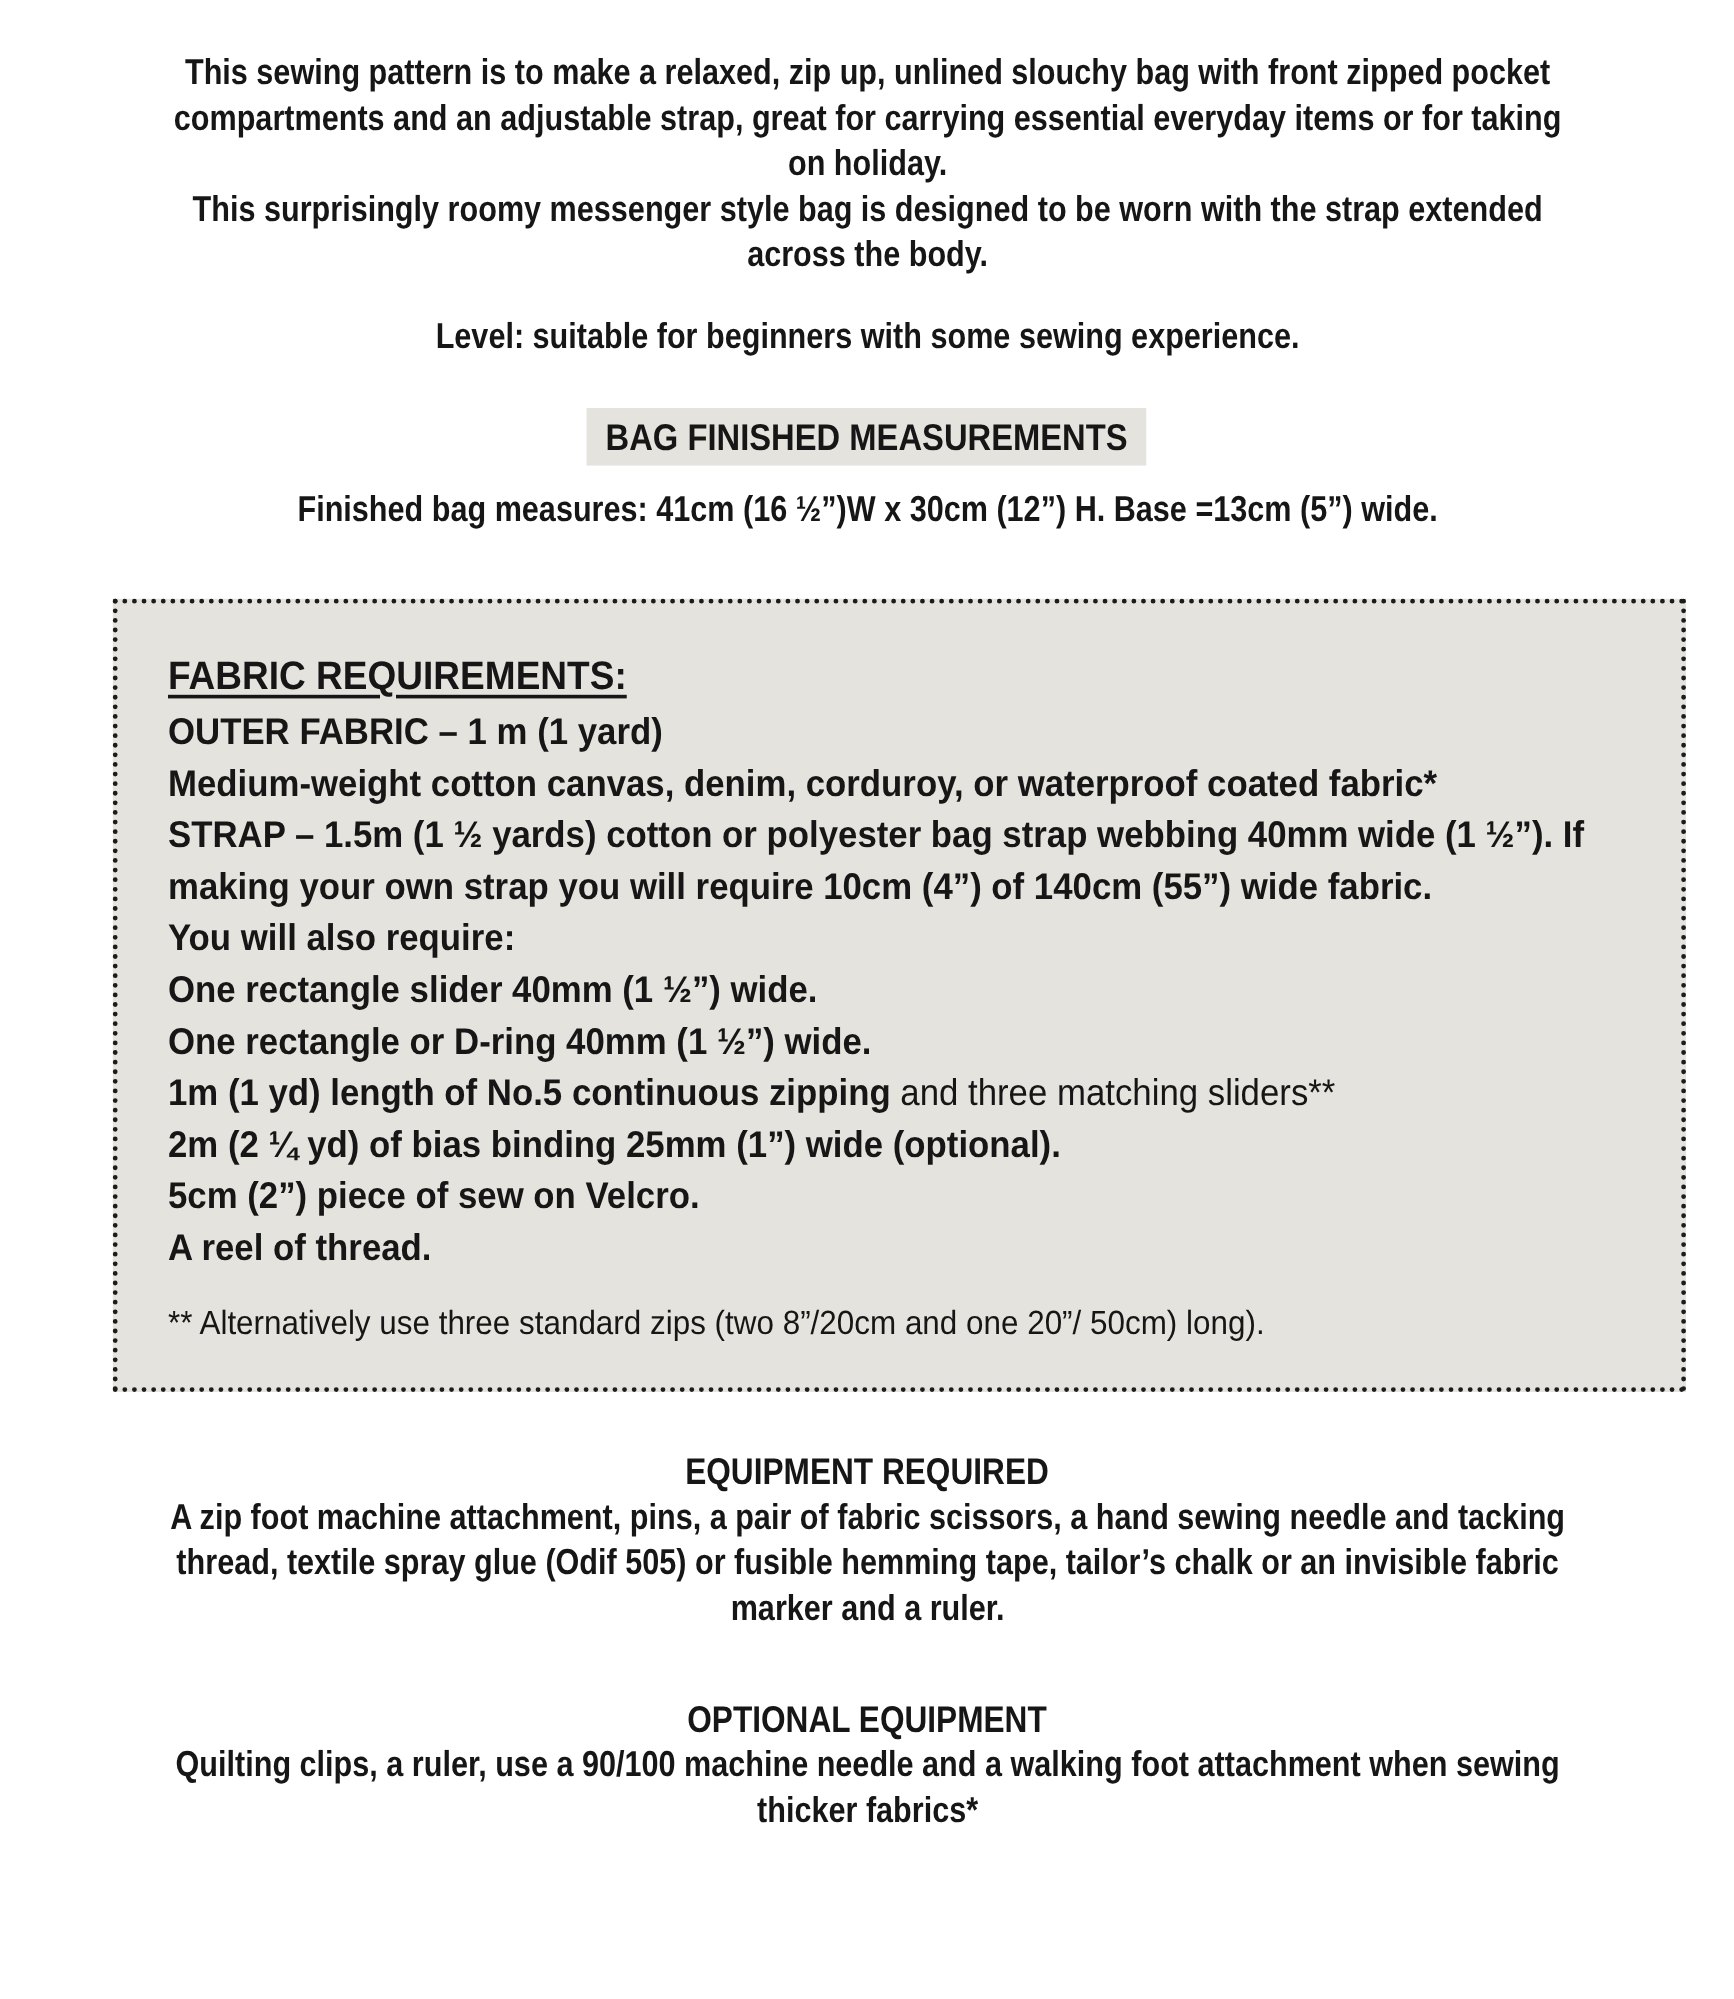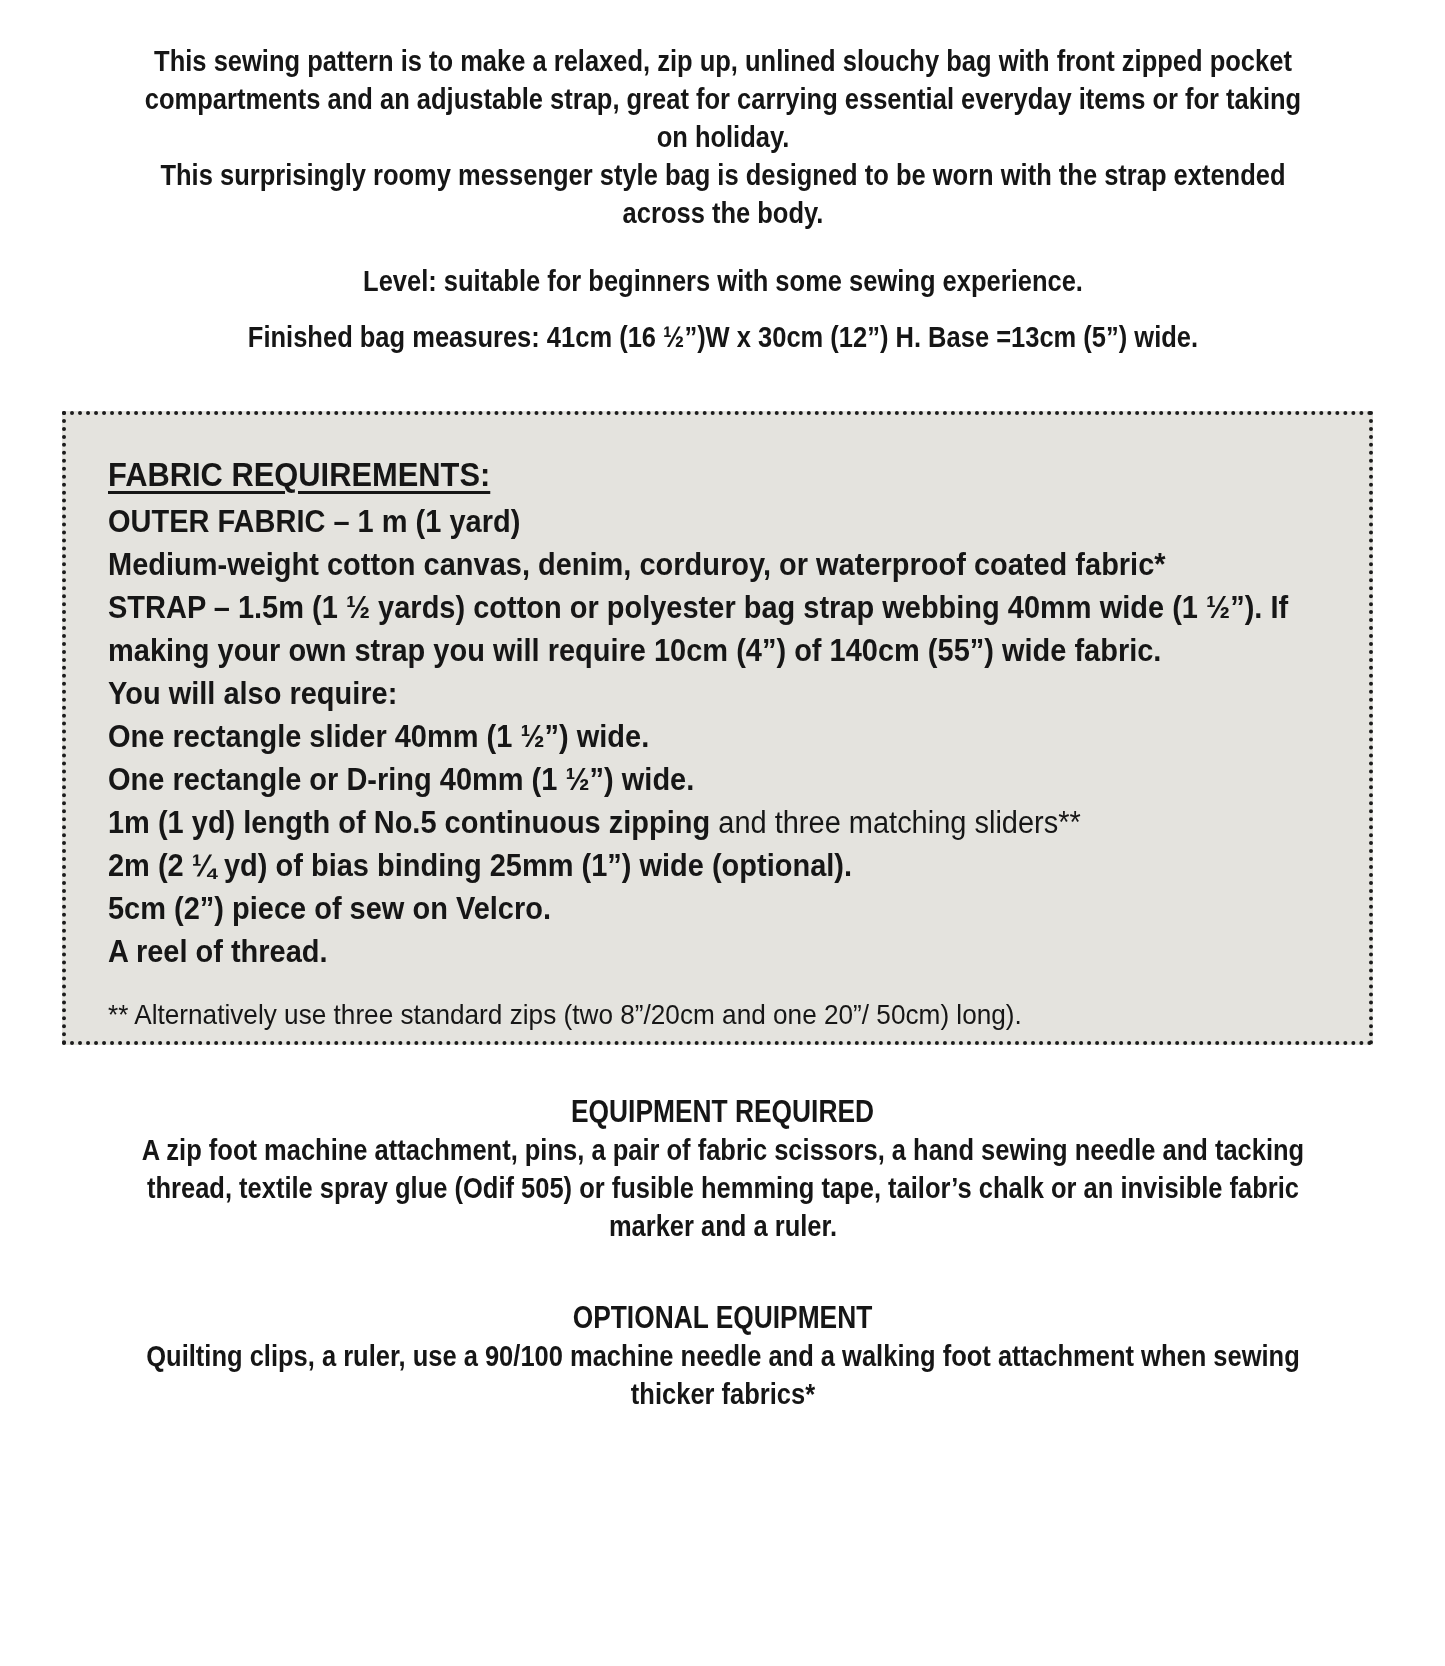--- a/index.html
+++ b/index.html
@@ -43,25 +43,25 @@
     background: var(--highlight, #e4e3de);
     font-size: 31px;
     font-weight: 700;
     line-height: 1.15;
     padding: 7px 18px 5px 18px;
     transform: scaleX(0.88);
     transform-origin: 50% 50%;
   }
   .meas-text { margin-top: 18px; }
   .fabric-box {
-    margin: 55px 0 0 62px;
+    margin: 55px 0 0 94px;
     width: 1311px;
     background: var(--box-bg, #e4e3de);
     border: 4px dotted var(--dots, #1c1c1c);
-    padding: 38px 42px 8px 42px;
+    padding: 38px 42px 35px 42px;
   }
   .box-inner {
     width: 1300px;
     transform: scaleX(0.935);
     transform-origin: 0 0;
     font-size: 31px;
     line-height: 43px;
   }
   .box-heading {
     font-size: 33px;
@@ -97,20 +97,23 @@
 <div class="page">
 
 
   <div class="para intro">
     <p>This sewing pattern is to make a relaxed, zip up, unlined slouchy bag with front zipped pocket compartments and an adjustable strap, great for carrying essential everyday items or for taking on holiday.</p>
     <p>This surprisingly roomy messenger style bag is designed to be worn with the strap extended across the body.</p>
   </div>
 
   <p class="para level">Level: suitable for beginners with some sewing experience.</p>
 
+  <div class="meas-heading-wrap">
+    <span class="meas-heading">BAG FINISHED MEASUREMENTS</span>
+  </div>
 
   <p class="para meas-text">Finished bag measures: 41cm (16 ½”)W x 30cm (12”) H. Base =13cm (5”) wide.</p>
 
   <div class="fabric-box">
     <div class="box-inner">
       <div class="box-heading">FABRIC REQUIREMENTS:</div>
       <div id="req-lines">
           <div class="req-line"><span class="b">OUTER FABRIC – 1 m (1 yard)</span></div>
           <div class="req-line"><span class="b">Medium-weight cotton canvas, denim, corduroy, or waterproof coated fabric*</span></div>
           <div class="req-line"><span class="b">STRAP – 1.5m (1 ½ yards) cotton or polyester bag strap webbing 40mm wide (1 ½”). If making your own strap you will require 10cm (4”) of 140cm (55”) wide fabric.</span></div>

